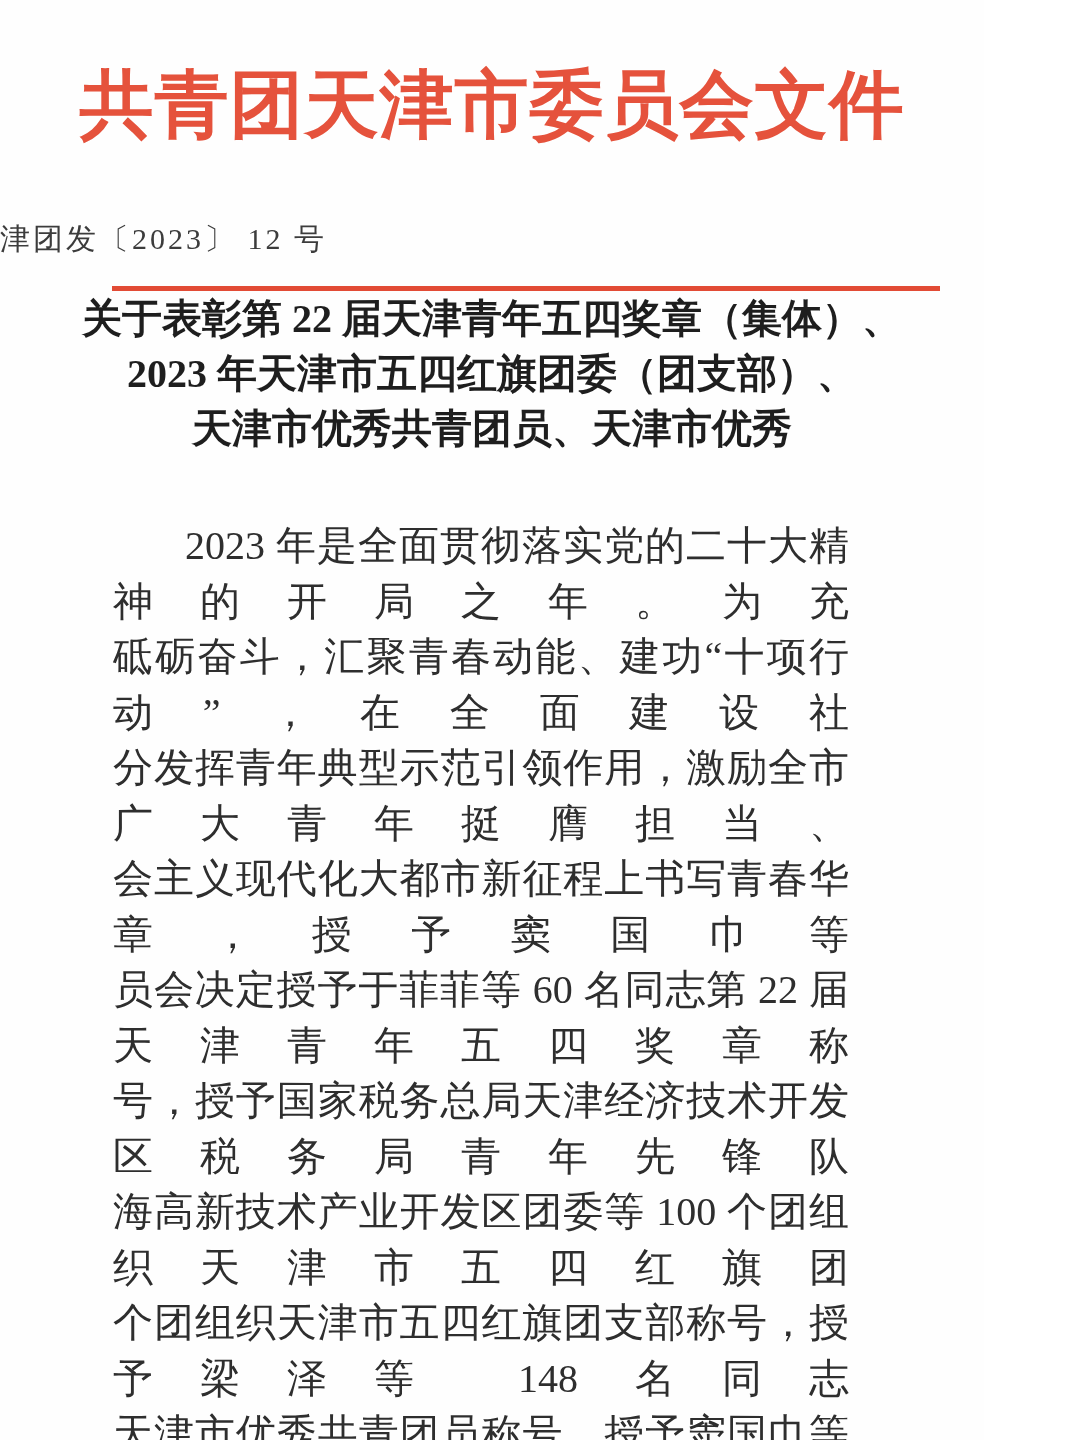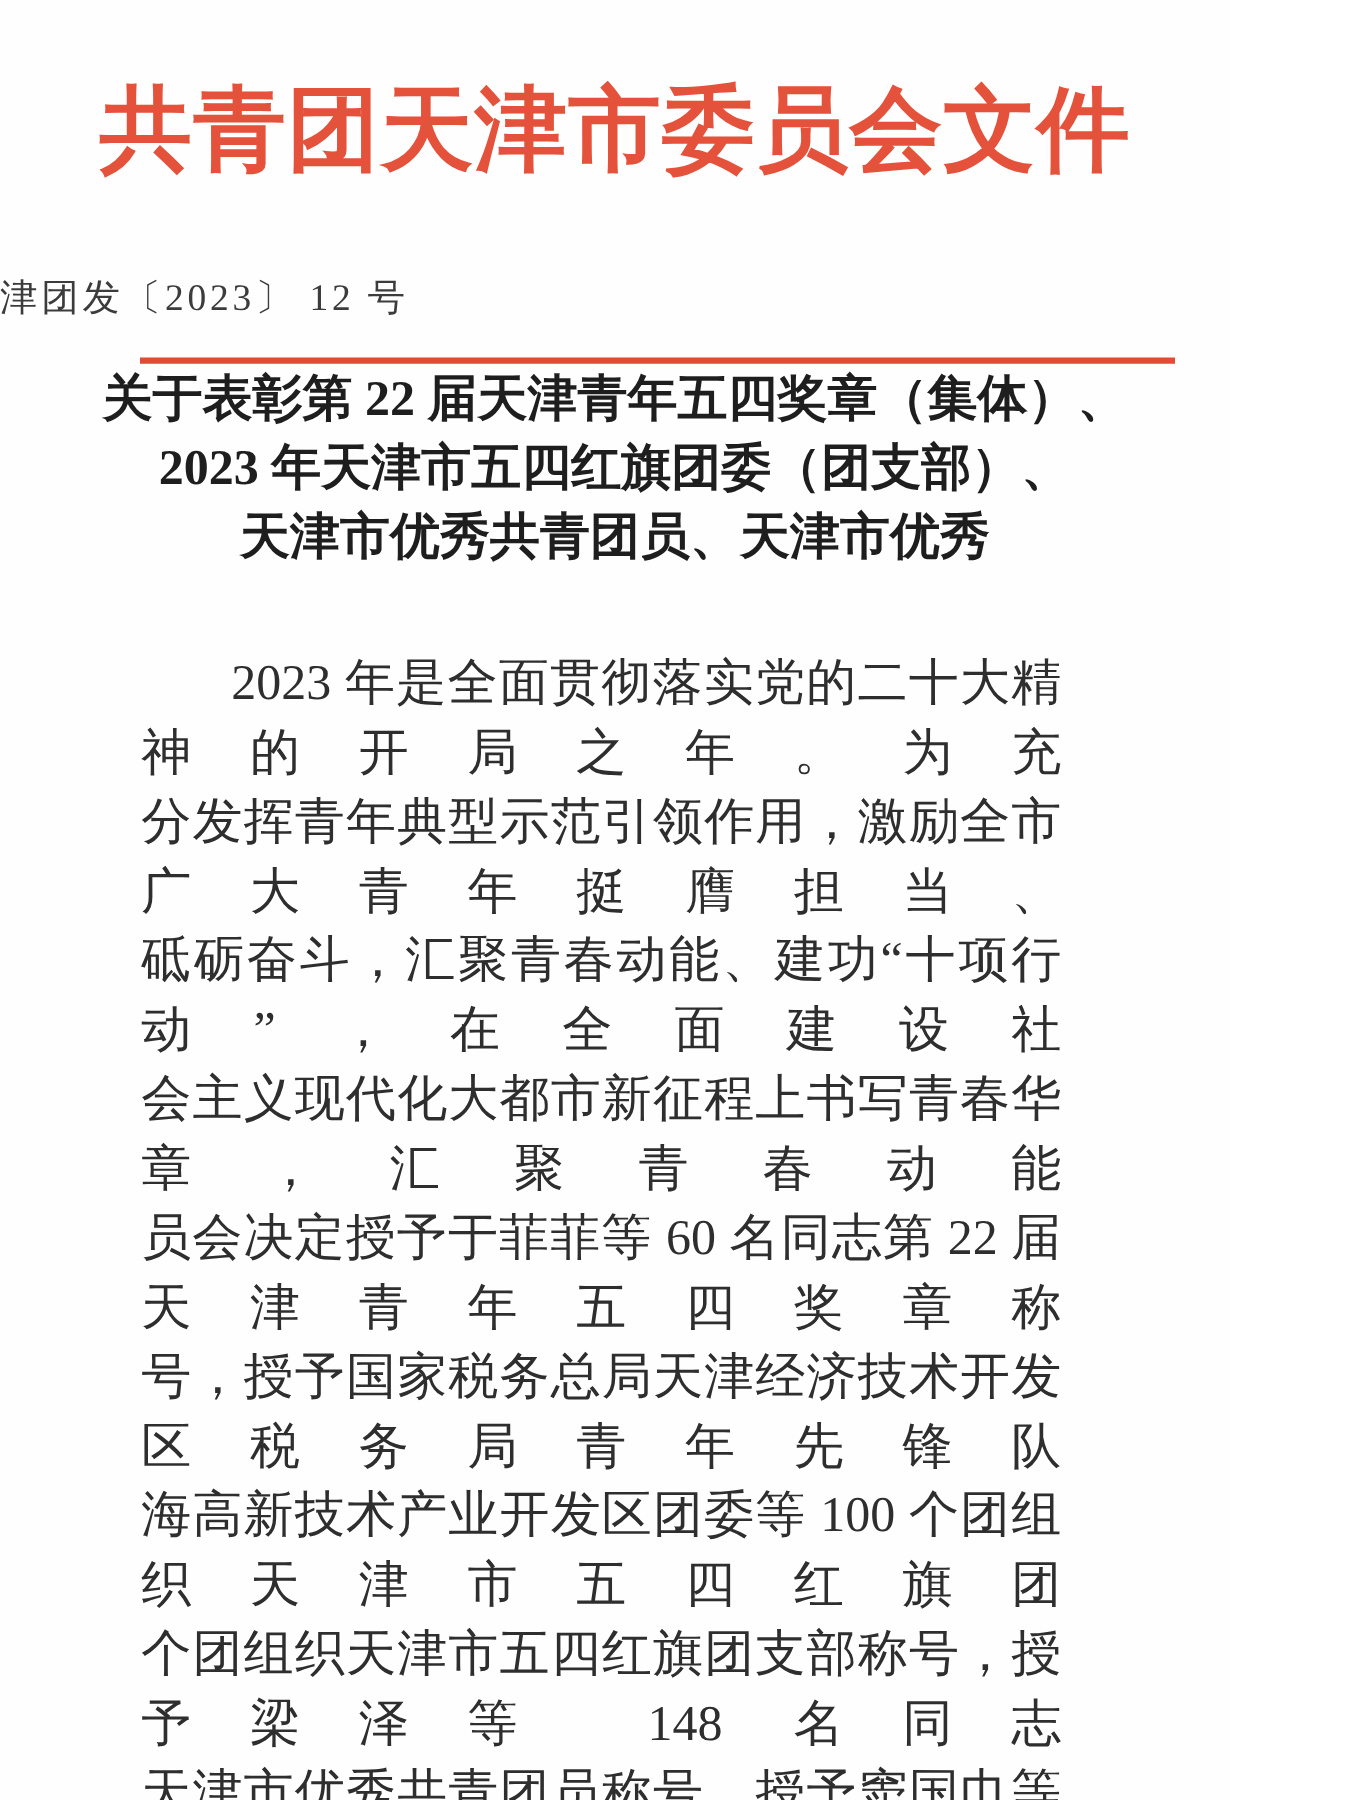--- a/index.html
+++ b/index.html
@@ -72,23 +72,23 @@
   <div class="red-rule"></div>
 
   <div class="doc-title">
       <div class="title-line">关于表彰第 22 届天津青年五四奖章（集体）、</div>
       <div class="title-line">2023 年天津市五四红旗团委（团支部）、</div>
       <div class="title-line">天津市优秀共青团员、天津市优秀</div>
     </div>
 
   <div class="body-text">
       <div class="body-line">2023 年是全面贯彻落实党的二十大精神的开局之年。为充</div>
+      <div class="body-line">砥砺奋斗，汇聚青春动能、建功“十项行动”，在全面建设社</div>
       <div class="body-line">分发挥青年典型示范引领作用，激励全市广大青年挺膺担当、</div>
-      <div class="body-line">砥砺奋斗，汇聚青春动能、建功“十项行动”，在全面建设社</div>
-      <div class="body-line">会主义现代化大都市新征程上书写青春华章，汇聚青春动能</div>
+      <div class="body-line">会主义现代化大都市新征程上书写青春华章，授予窦国巾等</div>
       <div class="body-line">员会决定授予于菲菲等 60 名同志第 22 届天津青年五四奖章称</div>
       <div class="body-line">号，授予国家税务总局天津经济技术开发区税务局青年先锋队</div>
       <div class="body-line">海高新技术产业开发区团委等 100 个团组织天津市五四红旗团</div>
       <div class="body-line">个团组织天津市五四红旗团支部称号，授予梁泽等 148 名同志</div>
       <div class="body-line">天津市优秀共青团员称号，授予窦国巾等 100 名同志天津市优</div>
       <div class="body-line">秀共青团干部称号。</div>
     </div>
 
 </div>
 

